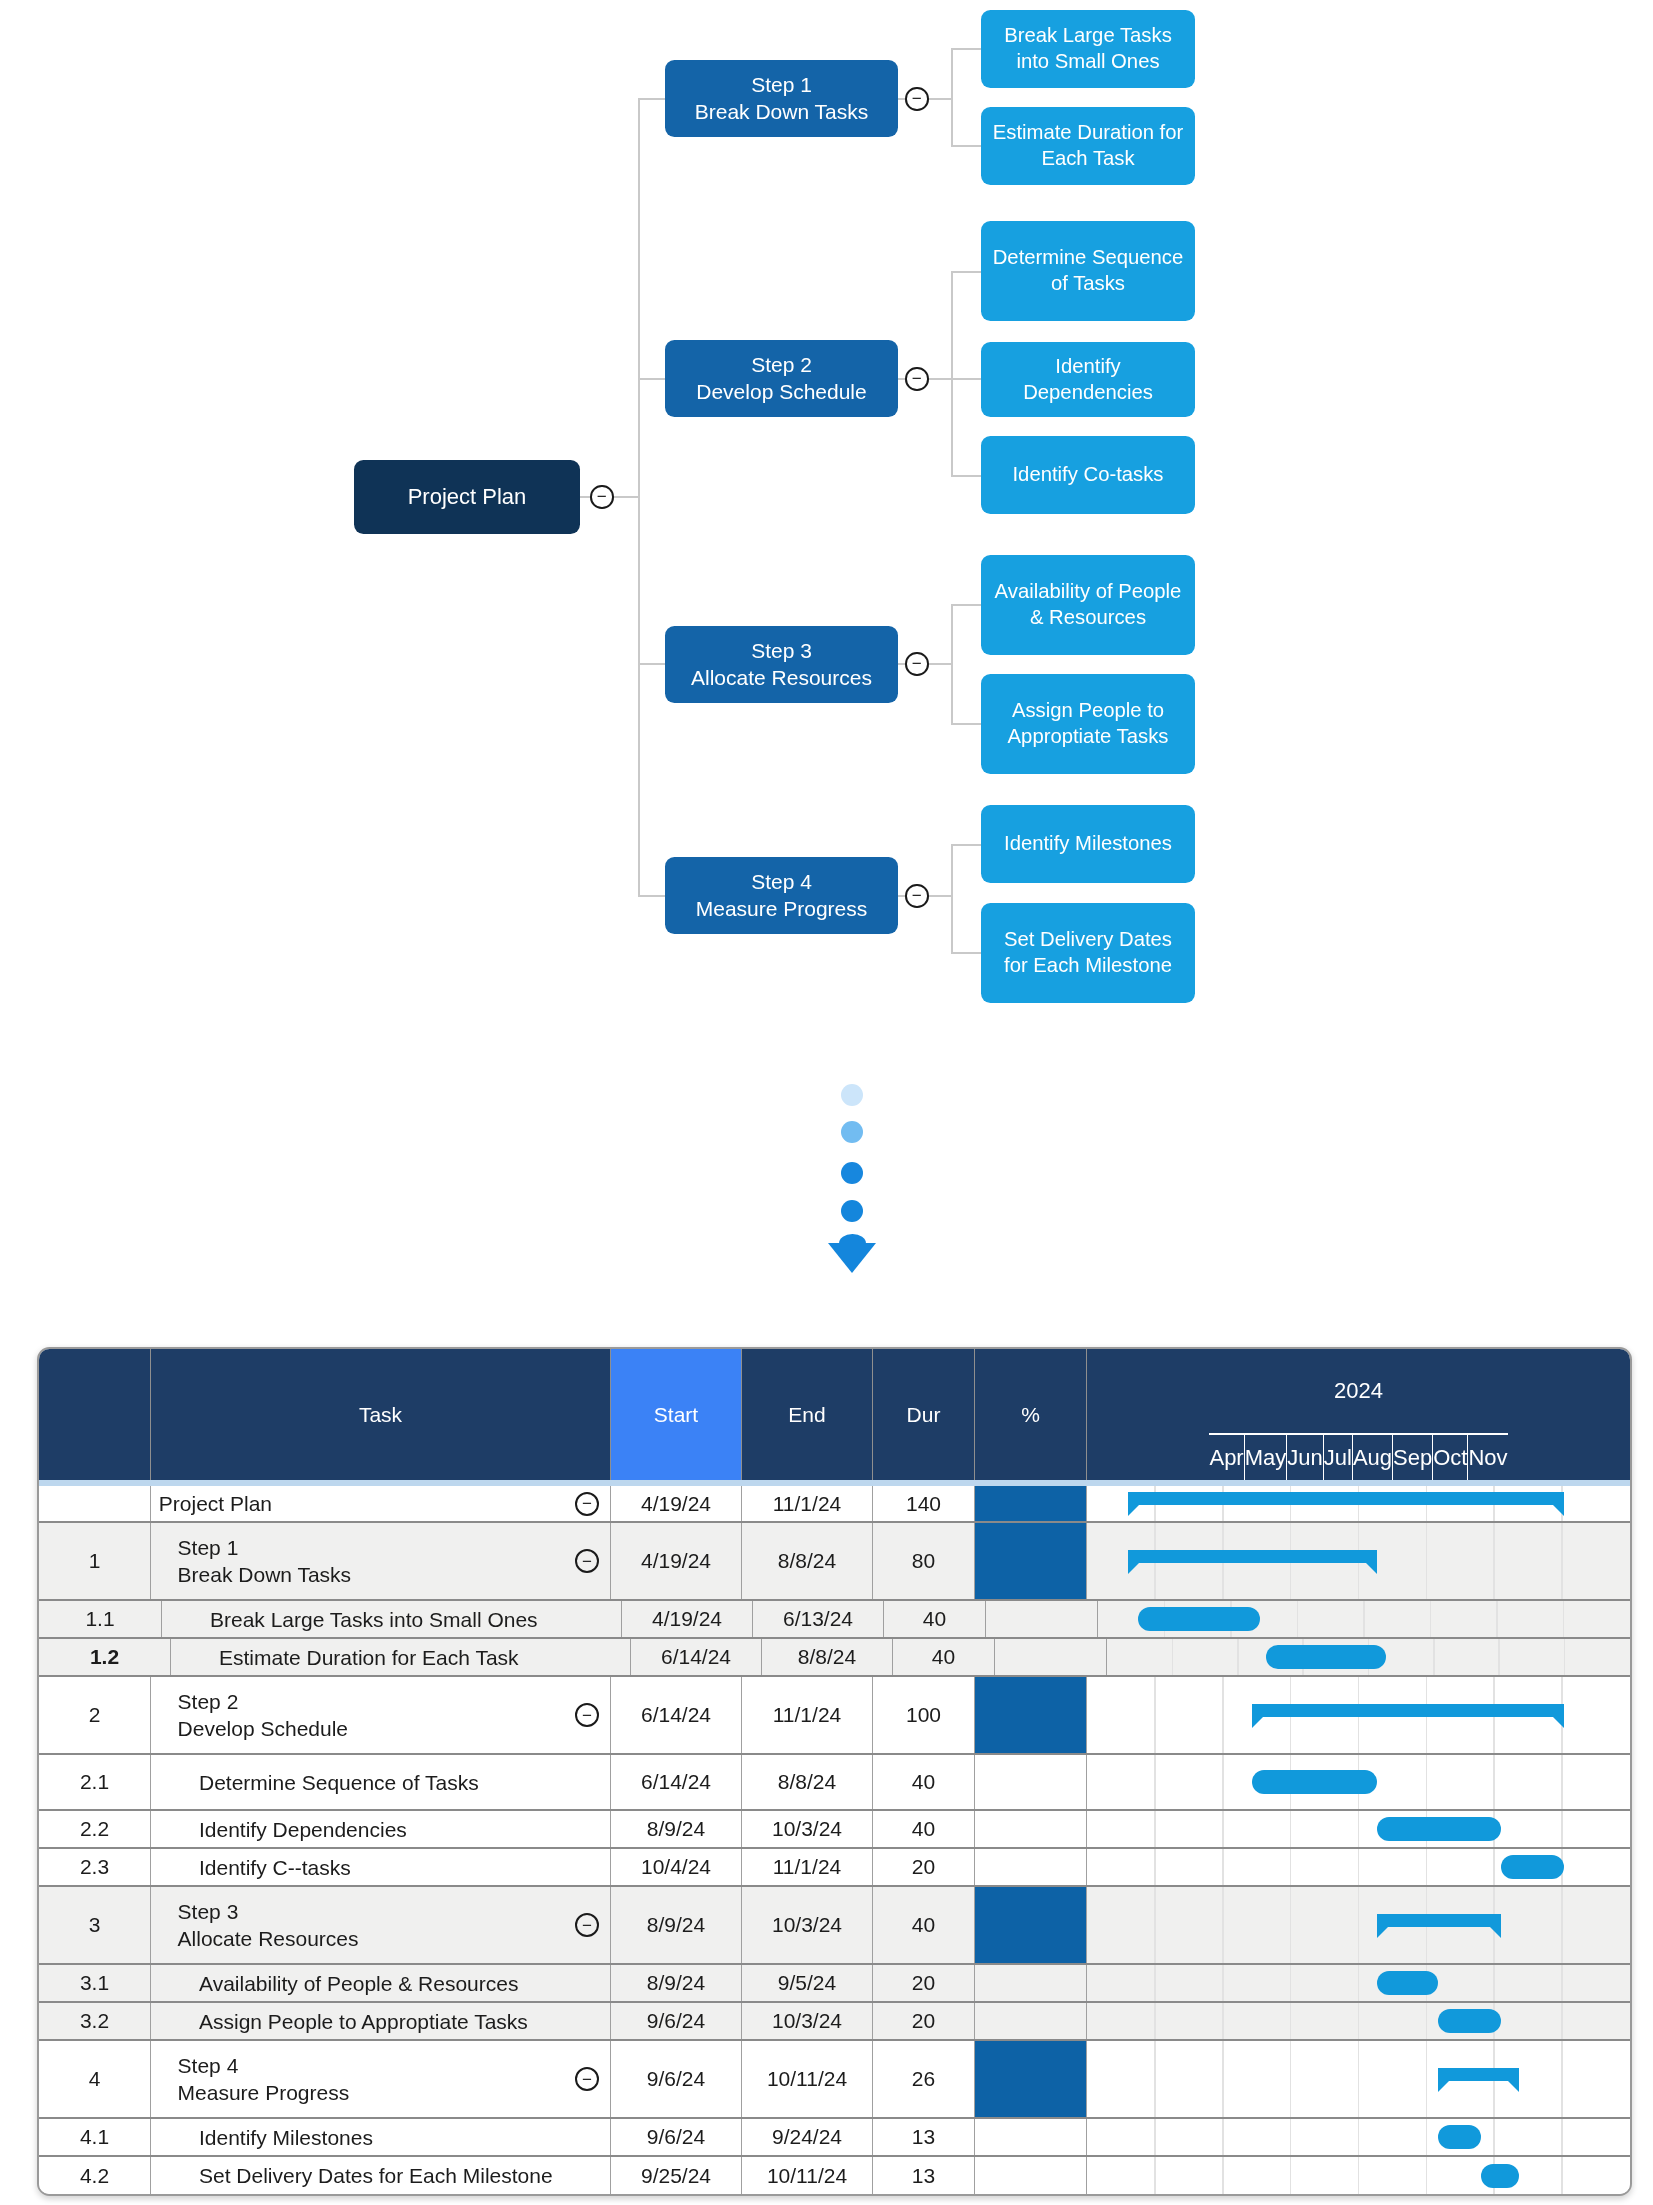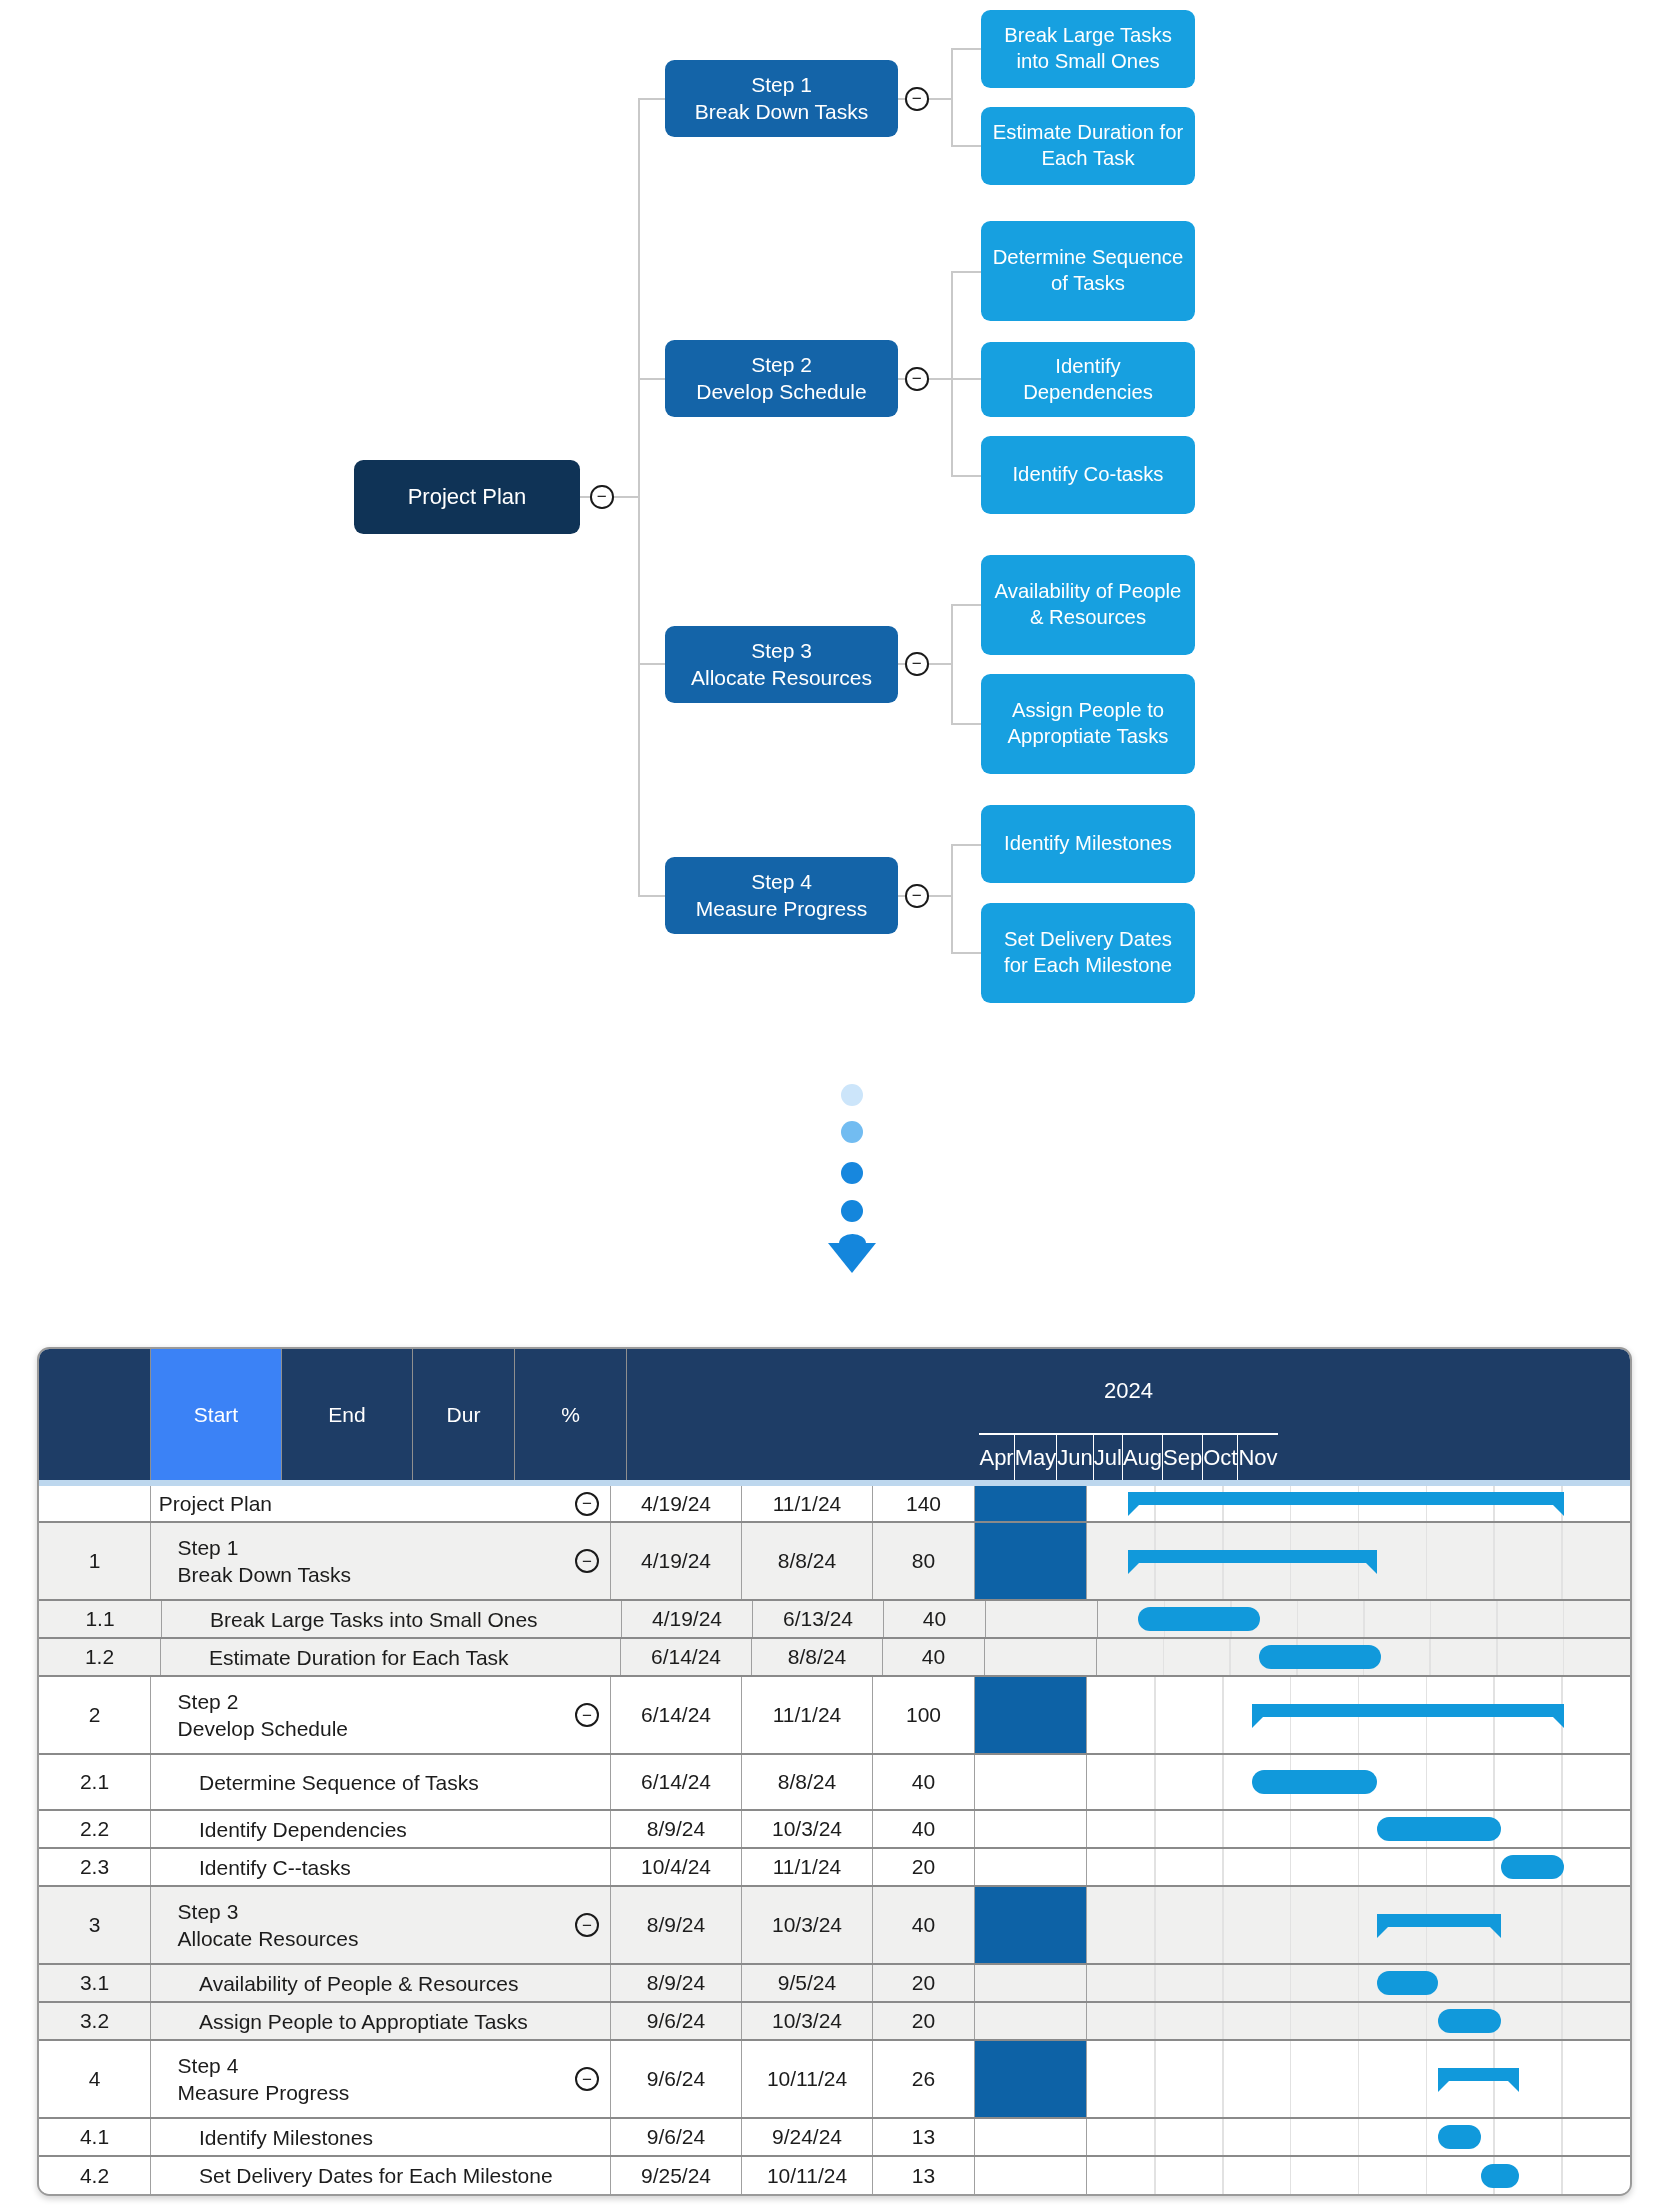--- a/index.html
+++ b/index.html
@@ -180,20 +180,21 @@
       <div class="flow-dot" style="left: 841px; top: 1084px; background: rgb(204, 229, 250);"></div>
       <div class="flow-dot" style="left: 841px; top: 1121px; background: rgb(114, 188, 241);"></div>
       <div class="flow-dot" style="left: 841px; top: 1162px; background: rgb(23, 135, 222);"></div>
       <div class="flow-dot" style="left: 841px; top: 1200px; background: rgb(20, 134, 220);"></div>
       <div class="flow-head-bump" style="left: 839px; top: 1234px; background: rgb(20, 134, 220);"></div>
       <div class="flow-head-tri" style="left: 828px; top: 1243px; border-top: 30px solid rgb(20, 134, 220);"></div>
     </div>
   <div id="gantt">
     <div class="g-header">
       <div class="g-hcell" id="h-id" style="width: 112px; background: rgb(30, 61, 102);"></div>
+      <div class="g-hcell" id="h-task" style="width: 460px; background: rgb(30, 61, 102);">Task</div>
       <div class="g-hcell" id="h-start" style="width: 131px; background: #3b82f6;">Start</div>
       <div class="g-hcell" id="h-end" style="width: 131px; background: rgb(30, 61, 102);">End</div>
       <div class="g-hcell" id="h-dur" style="width: 102px; background: rgb(30, 61, 102);">Dur</div>
       <div class="g-hcell" id="h-pct" style="width: 112px; background: rgb(30, 61, 102);">%</div>
       <div class="g-hcell g-timeline-head" style="background: rgb(30, 61, 102);">
         <div class="g-year">2024</div>
         <div class="g-months" id="months-row">
             <div class="g-month">Apr</div>
             <div class="g-month">May</div>
             <div class="g-month">Jun</div>
@@ -280,21 +281,21 @@
             <div class="tl-grid" style="left: calc(25% - 0.8px);"></div>
             <div class="tl-grid" style="left: calc(37.5% - 0.8px);"></div>
             <div class="tl-grid" style="left: calc(50% - 0.8px);"></div>
             <div class="tl-grid" style="left: calc(62.5% - 0.8px);"></div>
             <div class="tl-grid" style="left: calc(75% - 0.8px);"></div>
             <div class="tl-grid" style="left: calc(87.5% - 0.8px);"></div>
             <div class="bar-task" style="left: 7.5%; width: 22.9167%; background: rgb(17, 153, 219);"></div>
           </div>
         </div>
         <div class="g-row" style="height: 38px; background: rgb(240, 240, 239);">
-          <div class="g-cell c-id" style="width: 122px;">
+          <div class="g-cell c-id" style="width: 132px; font-weight: bold;">
             <span>1.2</span>
           </div>
           <div class="g-cell c-task" style="width: 460px; padding-left: 48px;">
             <div class="task-lines">
               <div>Estimate Duration for Each Task</div>
             </div>
           </div>
           <div class="g-cell c-date" style="width: 131px;">6/14/24</div>
           <div class="g-cell c-date" style="width: 131px;">8/8/24</div>
           <div class="g-cell c-dur" style="width: 102px;">40</div>

